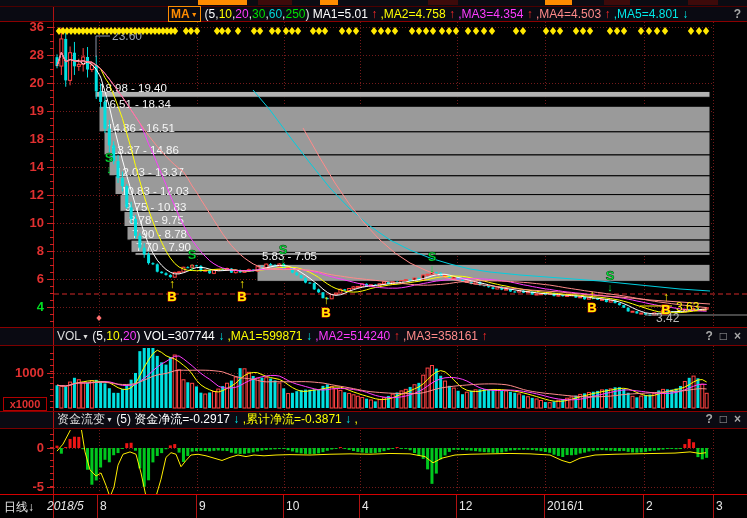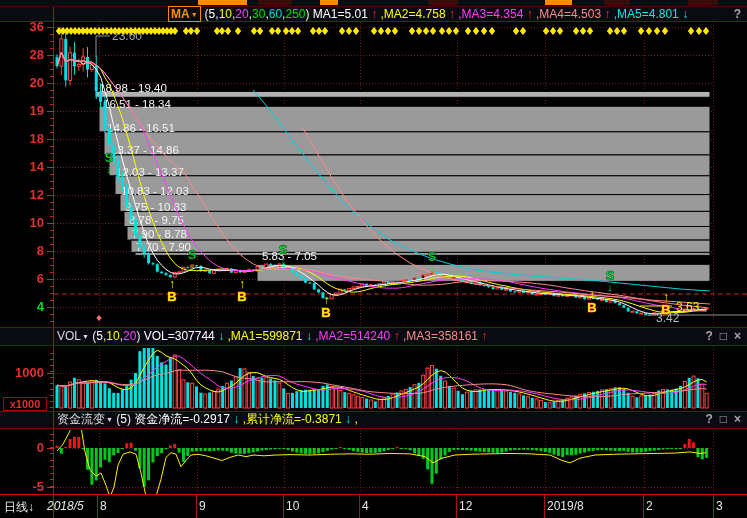--- a/index.html
+++ b/index.html
@@ -981,17 +981,17 @@
       <div class="datesep" style="left: 456px;"></div>
       <div class="datesep" style="left: 544px;"></div>
       <div class="datesep" style="left: 643px;"></div>
       <div class="datesep" style="left: 713px;"></div>
       <div class="datelab" style="left: 47px; font-style: italic;">2018/5</div>
       <div class="datelab" style="left: 100px;">8</div>
       <div class="datelab" style="left: 199px;">9</div>
       <div class="datelab" style="left: 286px;">10</div>
       <div class="datelab" style="left: 362px;">4</div>
       <div class="datelab" style="left: 459px;">12</div>
-      <div class="datelab" style="left: 547px;">2019/8</div>
+      <div class="datelab" style="left: 547px;">2016/1</div>
       <div class="datelab" style="left: 646px;">2</div>
       <div class="datelab" style="left: 716px;">3</div>
     </div>
 </div>
 
 </body></html>

